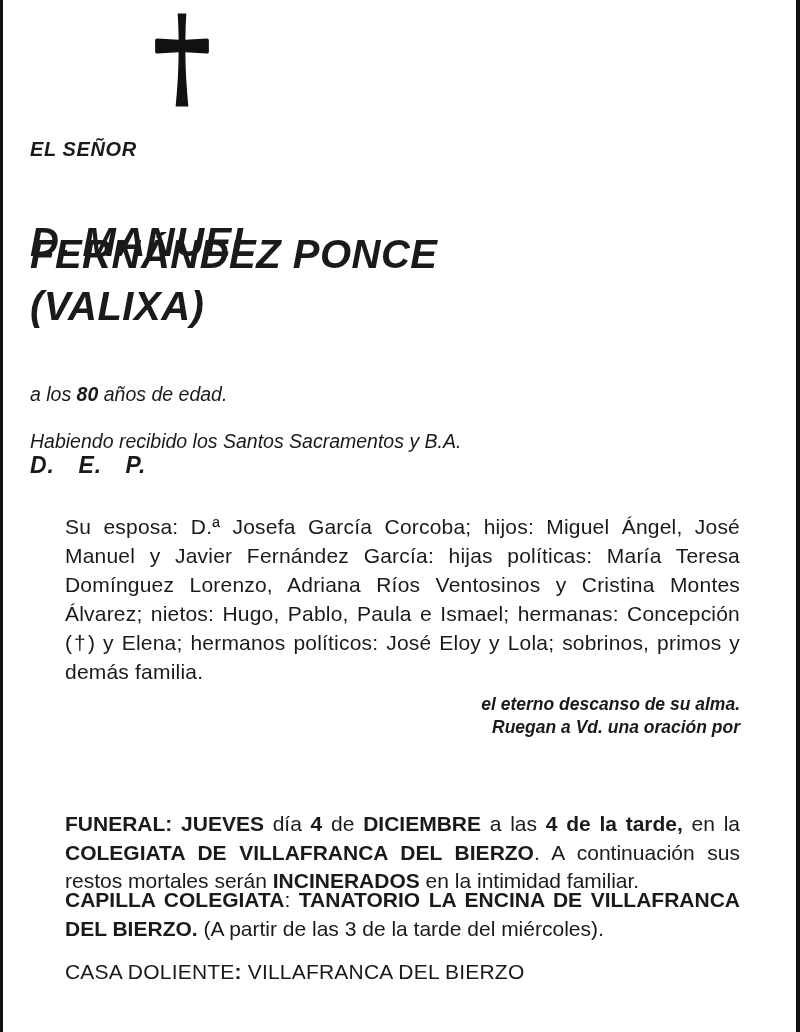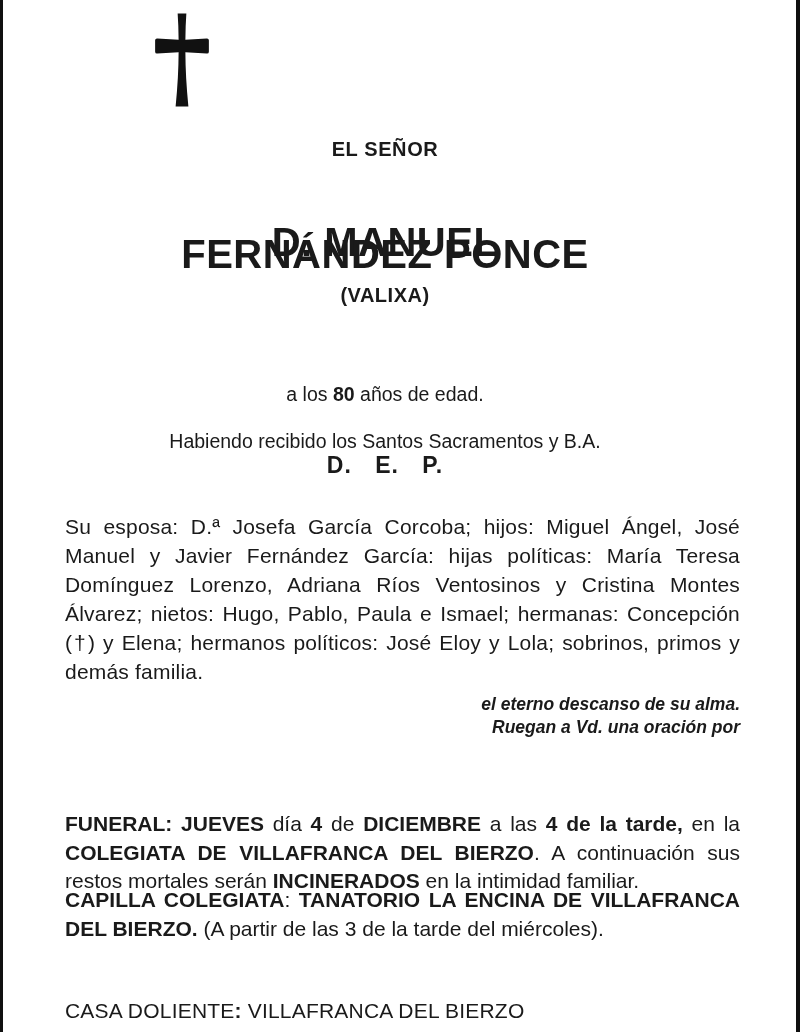--- a/index.html
+++ b/index.html
@@ -8,27 +8,27 @@
     width:800px;height:1032px;
     box-sizing:border-box;
     background:#ffffff;
     color:#1a1a1a;
     font-family:"Liberation Sans", sans-serif;
     border-left:3px solid #101010;
     border-right:4px solid #101010;
     overflow:hidden;
   }
   .sheet > *{position:absolute;margin:0;}
-  .centered{left:27px;right:56px;text-align:center;}
+  .centered{left:27px;right:56px;font-style:italic;}
   .cross{left:150px;top:10px;width:58px;height:100px;}
   .cross svg{display:block;width:100%;height:100%;}
   .honorific{top:138px;font-weight:700;font-size:20px;letter-spacing:.6px;}
   .name-line1{top:184px;font-weight:700;font-size:40px;letter-spacing:.5px;margin-top:36px;}
   .name-line2{top:232px;font-weight:700;font-size:40px;letter-spacing:.5px;}
-  .alias{top:284px;font-weight:700;font-size:20px;letter-spacing:.5px;}
+  .alias{top:284px;font-weight:700;font-size:40px;letter-spacing:.5px;}
   .death-line{top:343px;font-size:19.5px;}
   .age-line{top:383px;font-size:19.5px;}
   .sacraments{top:430px;font-size:19.5px;}
   .dep{top:452px;font-weight:700;font-size:23px;word-spacing:16px;letter-spacing:1px;}
   .family{
     left:62px;right:56px;top:512px;
     font-size:21px;line-height:29px;
     text-align:justify;text-align-last:left;
     letter-spacing:.2px;
   }
@@ -41,21 +41,21 @@
   .funeral{
     left:62px;right:56px;top:782px;
     font-size:21px;line-height:28.5px;
     text-align:justify;text-align-last:left;margin-top:28px;
   }
   .capilla{
     left:62px;right:56px;top:886px;
     font-size:21px;line-height:28.5px;
     text-align:justify;text-align-last:left;
   }
-  .casa{left:62px;right:56px;top:960px;font-size:21px;letter-spacing:.2px;margin-top:39px;}
+  .casa{left:62px;right:56px;top:960px;font-size:21px;letter-spacing:.2px;}
   b{font-weight:700;}
 </style>
 </head>
 <body>
 
 <div class="sheet">
 
   <div class="cross">
     <svg viewBox="0 0 60 100" xmlns="http://www.w3.org/2000/svg" aria-hidden="true">
       <path fill="#111111" d="M25.5 2 L34.5 2 Q33.6 15 33.5 29 L55.5 27.7 Q57.8 27.5 57.8 29.6

